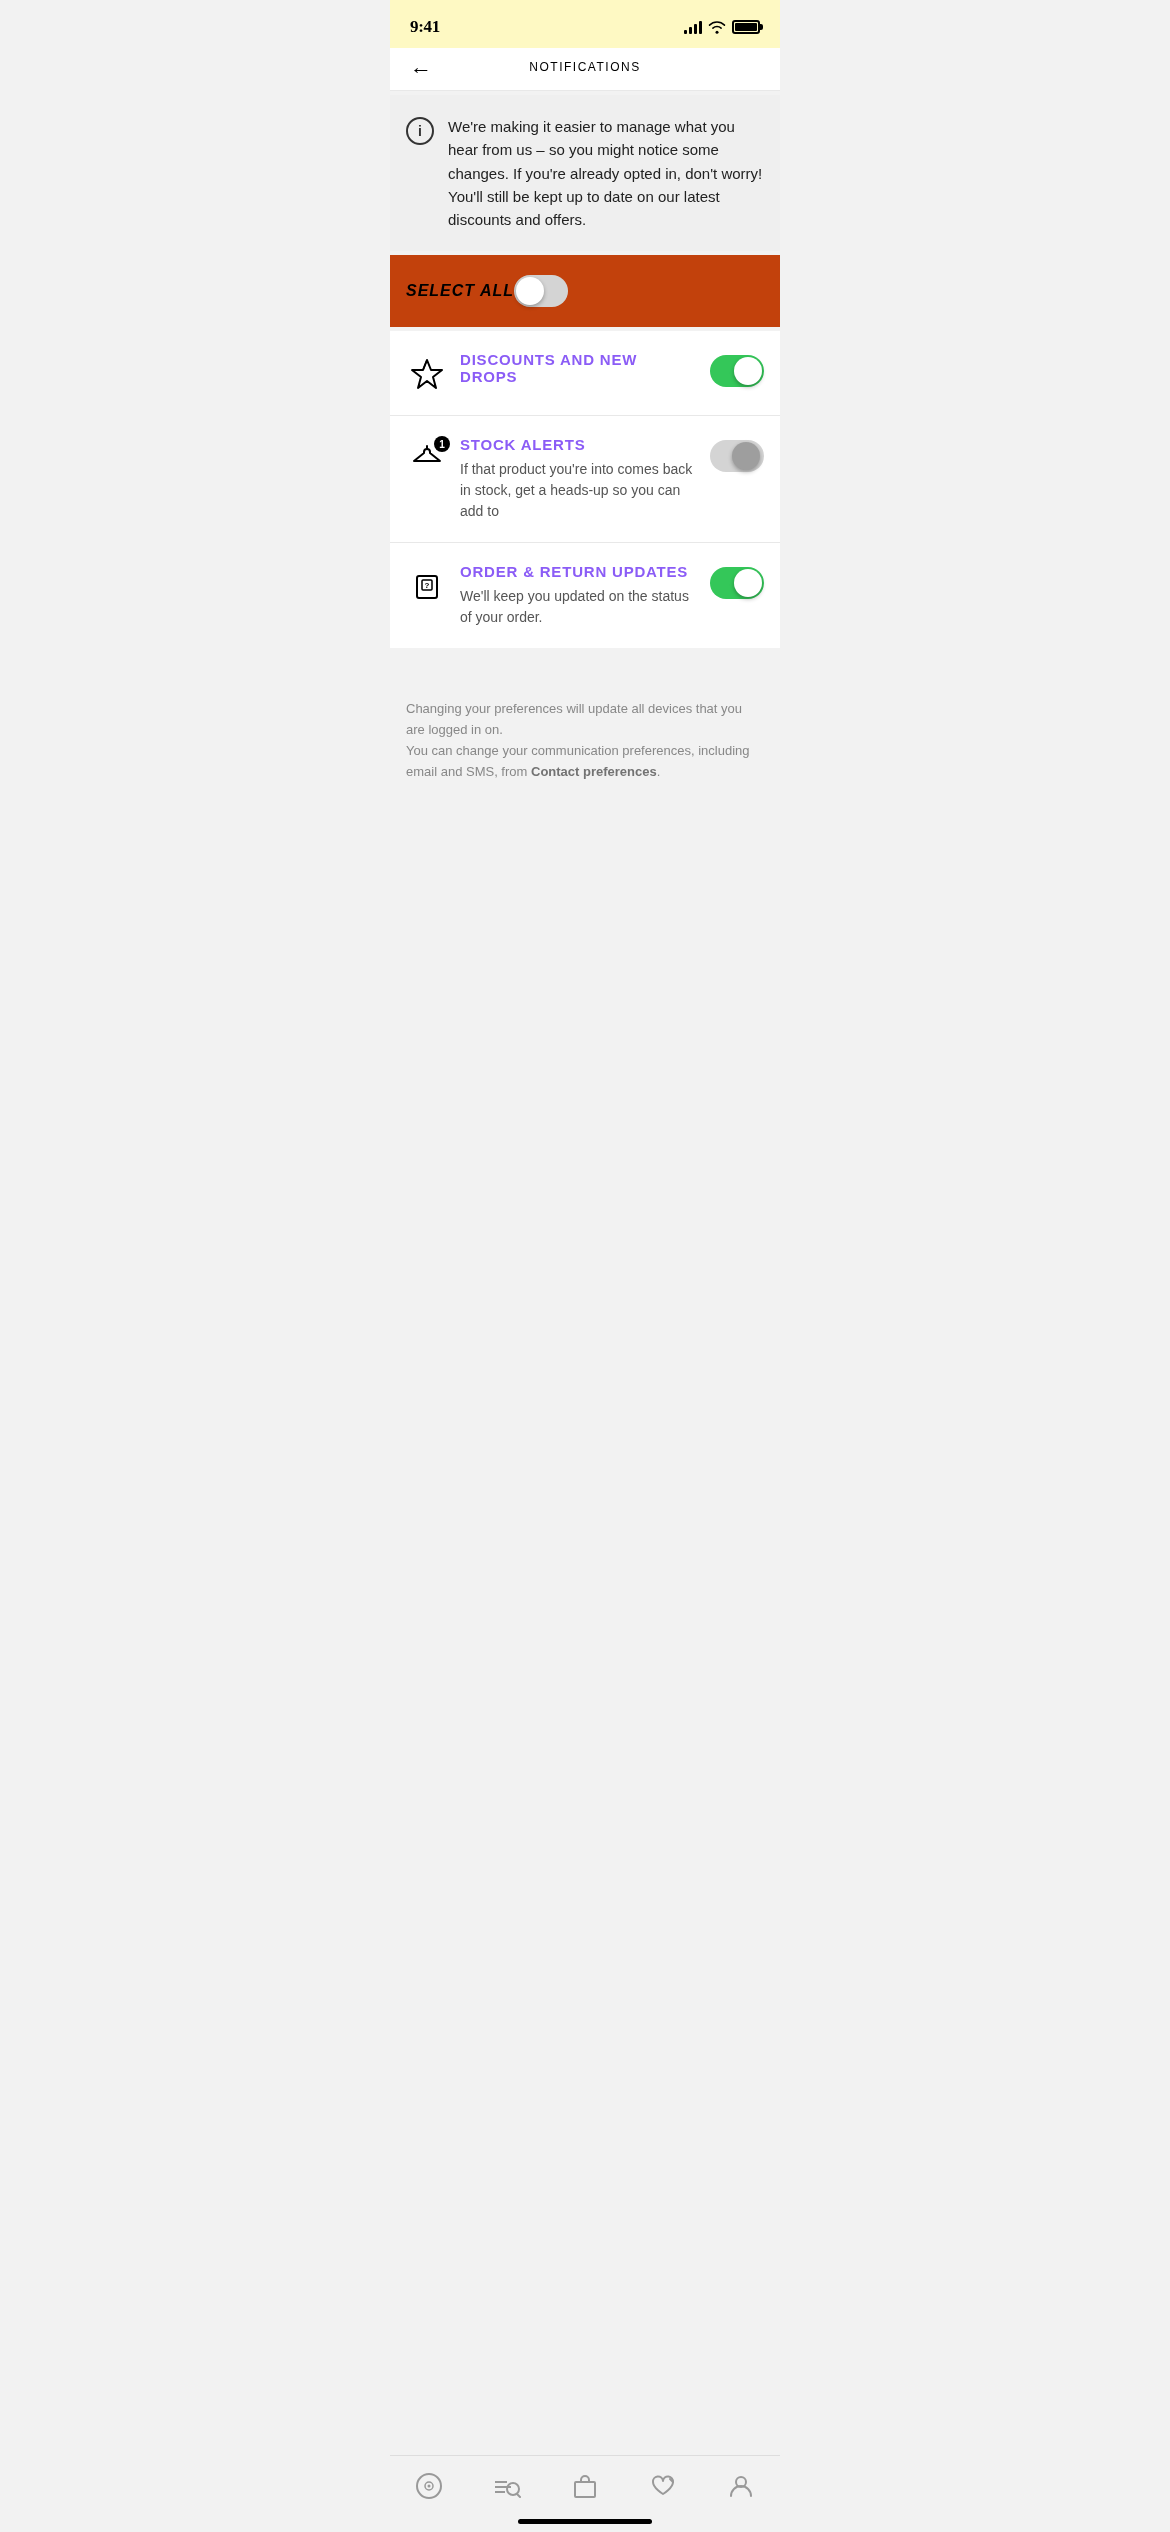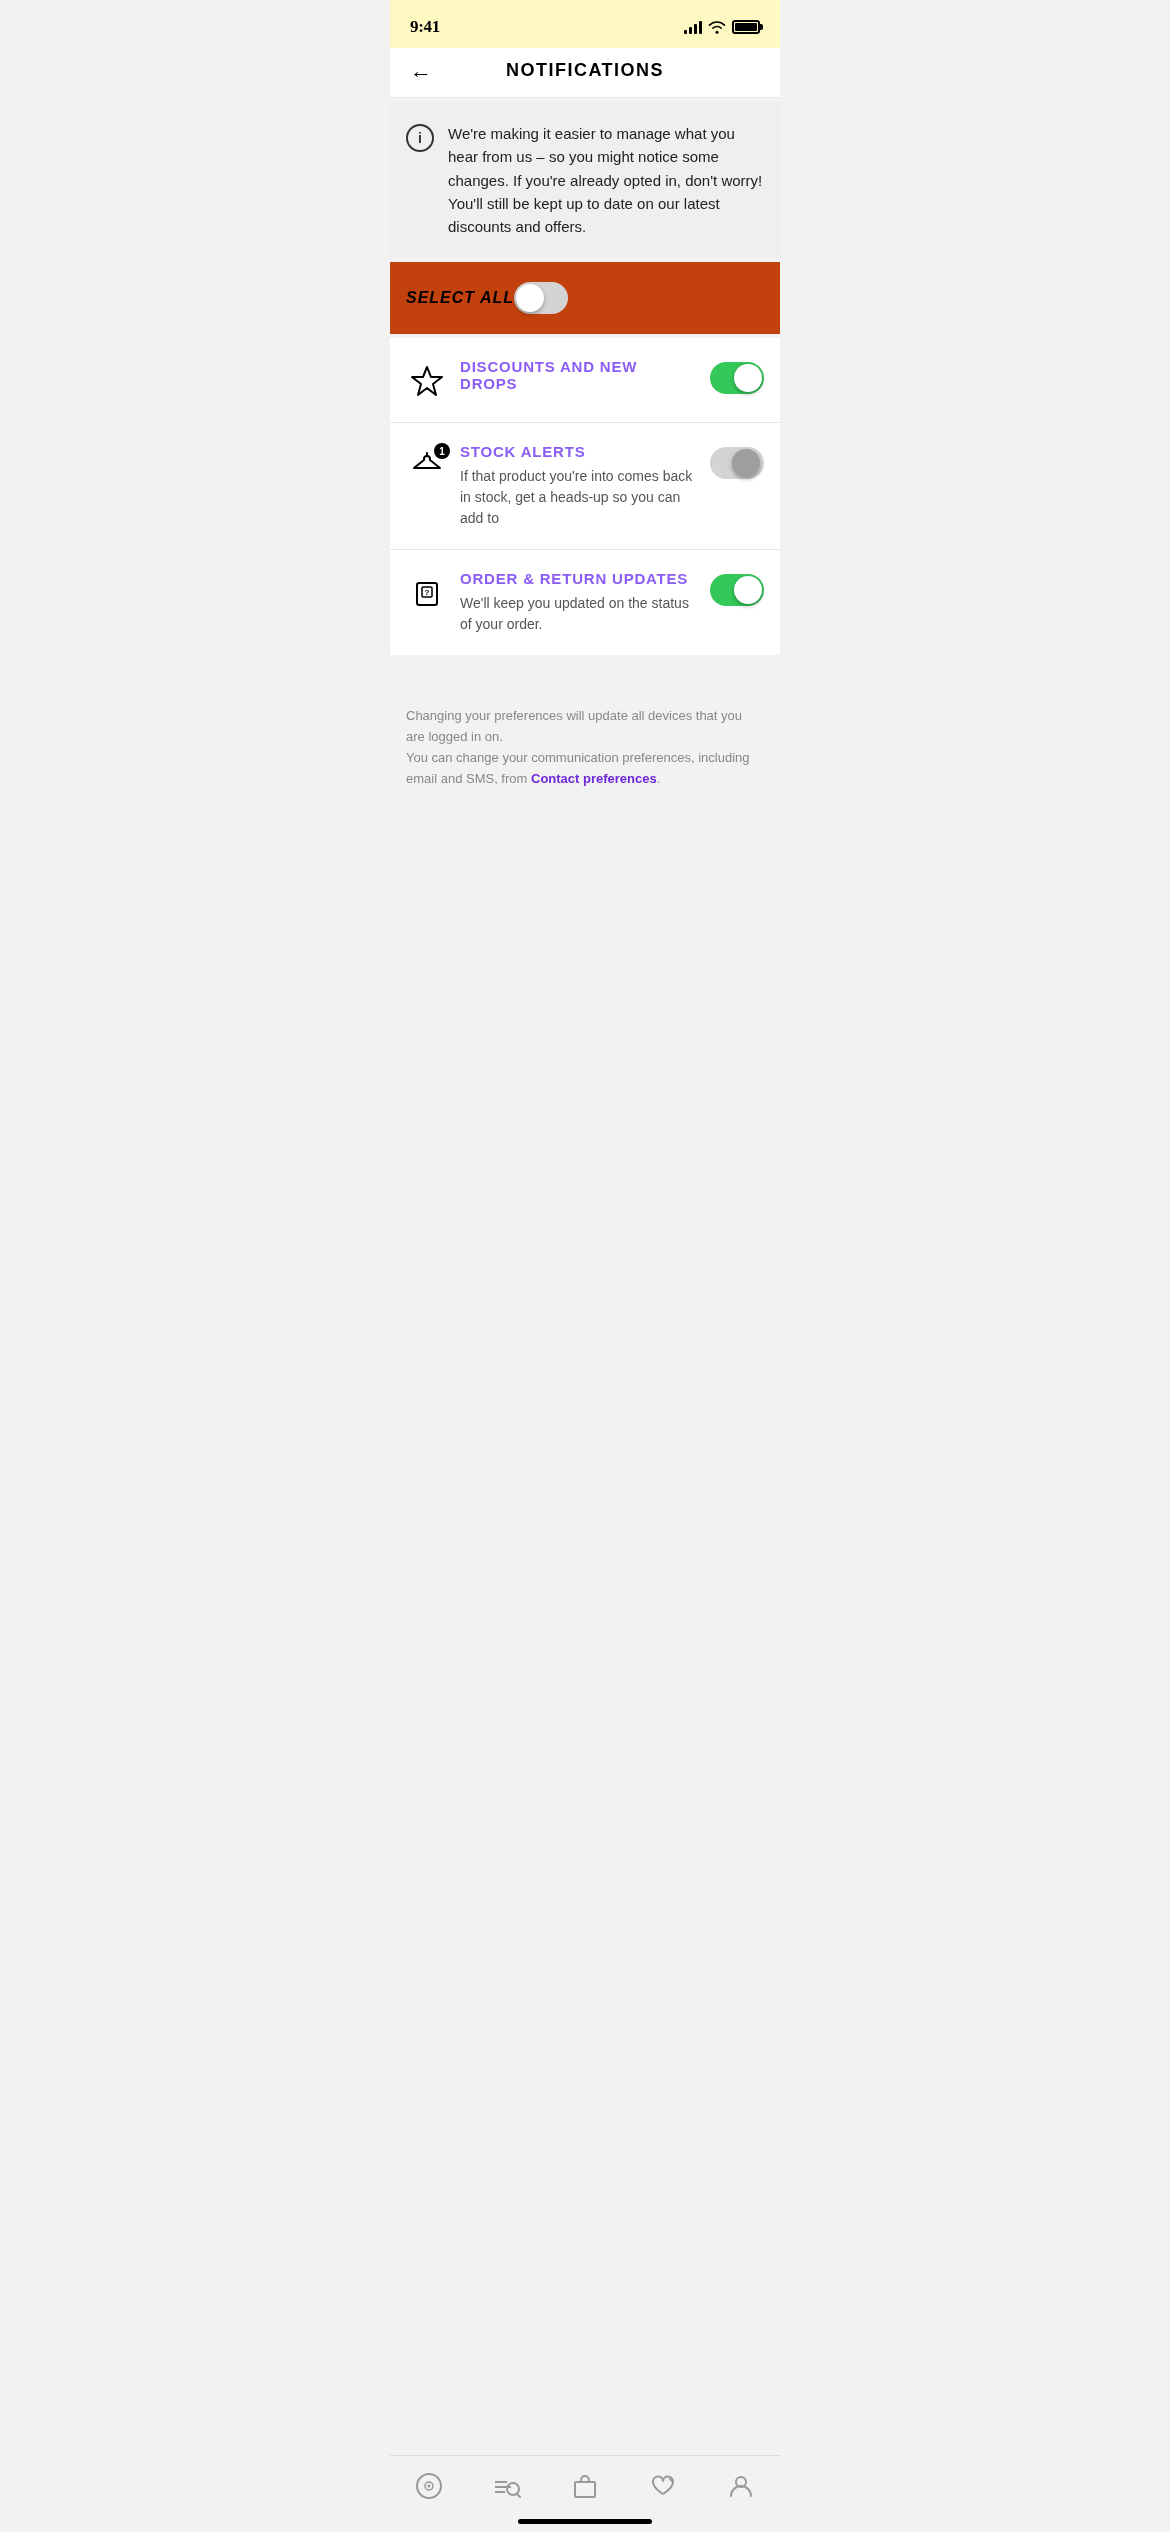--- a/index.html
+++ b/index.html
@@ -94,22 +94,22 @@
       background: none;
       border: none;
       cursor: pointer;
       padding: 4px;
     }
     .back-arrow {
       font-size: 22px;
       color: #000;
     }
     .page-title {
-      font-size: 18px;
-      font-weight: 700;
+      font-size: 12px;
+      font-weight: 400;
       letter-spacing: 1.5px;
       color: #000;
       text-transform: uppercase;
     }
 
     
     .info-banner {
       background: #efefef;
       display: flex;
       align-items: flex-start;
@@ -268,21 +268,21 @@
       background: #f2f2f2;
     }
     .footer-text {
       font-size: 13px;
       color: #888;
       line-height: 1.6;
       margin-top: 31px;
     }
     .footer-link {
       font-weight: 800;
-      color: #6d28d9;
+      color: #737373;
       text-decoration: none;
     }
 
     
     .bottom-nav {
       position: fixed;
       bottom: 0;
       left: 50%;
       transform: translateX(-50%);
       width: 390px;

